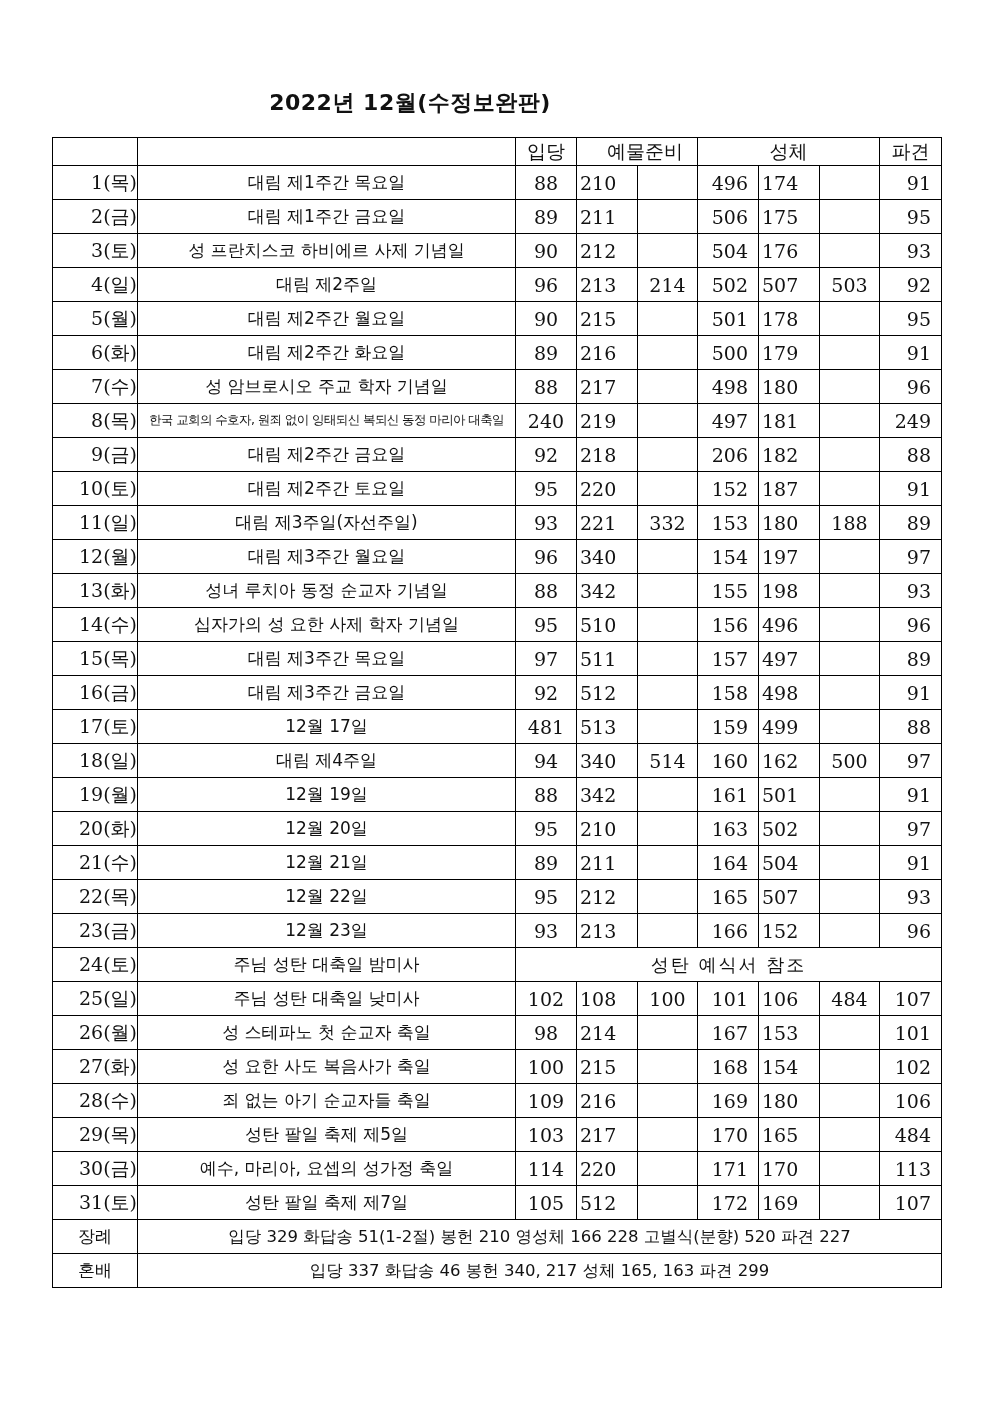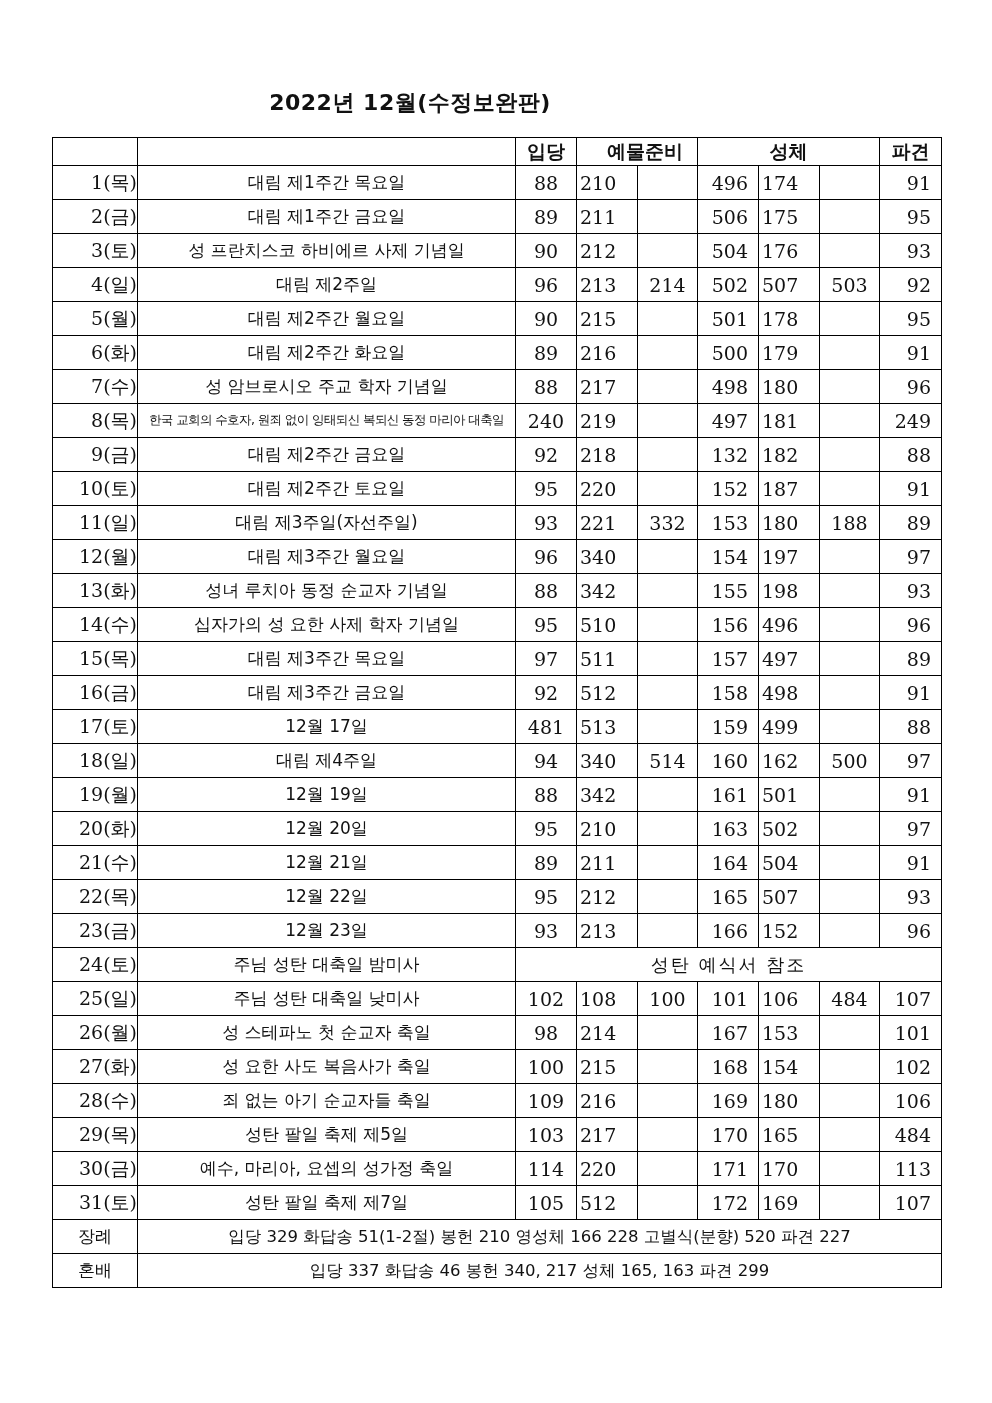--- a/index.html
+++ b/index.html
@@ -9,21 +9,21 @@
     font-family: "DejaVu Sans", "Liberation Sans", sans-serif; font-weight: bold; font-size: 22px; letter-spacing: 0.5px;
   }
   table.sched {
     position: absolute; left: 52px; top: 137px; border-collapse: collapse; table-layout: fixed;
     width: 889px;
   }
   table.sched td, table.sched th {
     border: 1px solid #000; padding: 0; height: 33px; font-size: 19px; font-weight: normal;
     white-space: nowrap; overflow: hidden;
   }
-  table.sched tr.hdr th { height: 27px; font-family: "DejaVu Sans", "Liberation Sans", sans-serif; font-weight: bold; font-size: 19px; }
+  table.sched tr.hdr th { height: 27px; font-family: "DejaVu Sans", "Liberation Sans", sans-serif; font-weight: normal; font-size: 19px; }
   .c-date { width: 84px; text-align: right; }
   .c-title { width: 377px; text-align: center; font-family: "DejaVu Sans", "Liberation Sans", sans-serif; font-size: 17px !important; }
   .c-title.small { font-size: 12.5px !important; letter-spacing: -0.6px; }
   .c-num { width: 60px; text-align: center; }
   .c-num.left { text-align: left; padding-left: 3px; }
   .c-num.right { text-align: right; padding-right: 10px; }
   td.span-note { text-align: center; font-family: "DejaVu Sans", "Liberation Sans", sans-serif; font-size: 18px !important; letter-spacing: 2px; }
   td.footer-text { text-align: center; font-family: "DejaVu Sans", "Liberation Sans", sans-serif; font-size: 16.5px !important; }
   td.footer-label { text-align: center; font-family: "DejaVu Sans", "Liberation Sans", sans-serif; font-size: 17px !important; margin-top: 25px; }
   .hdr-left { text-align: center; padding-left: 16px !important; }
@@ -143,21 +143,21 @@
         <td class="c-num left">181</td>
         <td class="c-num"></td>
         <td class="c-num right">249</td>
       </tr>
       <tr>
         <td class="c-date">9(금)</td>
         <td class="c-title">대림 제2주간 금요일</td>
         <td class="c-num">92</td>
         <td class="c-num left">218</td>
         <td class="c-num"></td>
-        <td class="c-num right">132</td>
+        <td class="c-num right">206</td>
         <td class="c-num left">182</td>
         <td class="c-num"></td>
         <td class="c-num right">88</td>
       </tr>
       <tr>
         <td class="c-date">10(토)</td>
         <td class="c-title">대림 제2주간 토요일</td>
         <td class="c-num">95</td>
         <td class="c-num left">220</td>
         <td class="c-num"></td>

